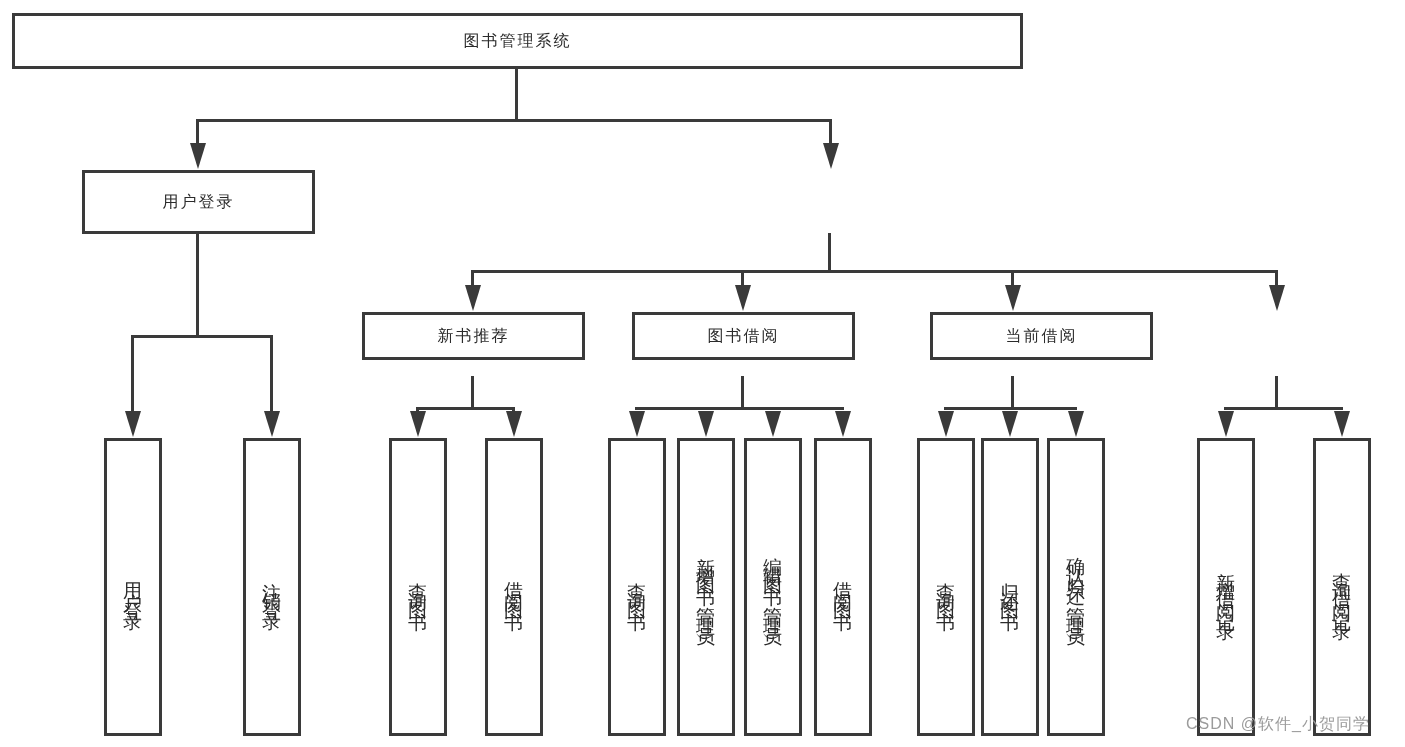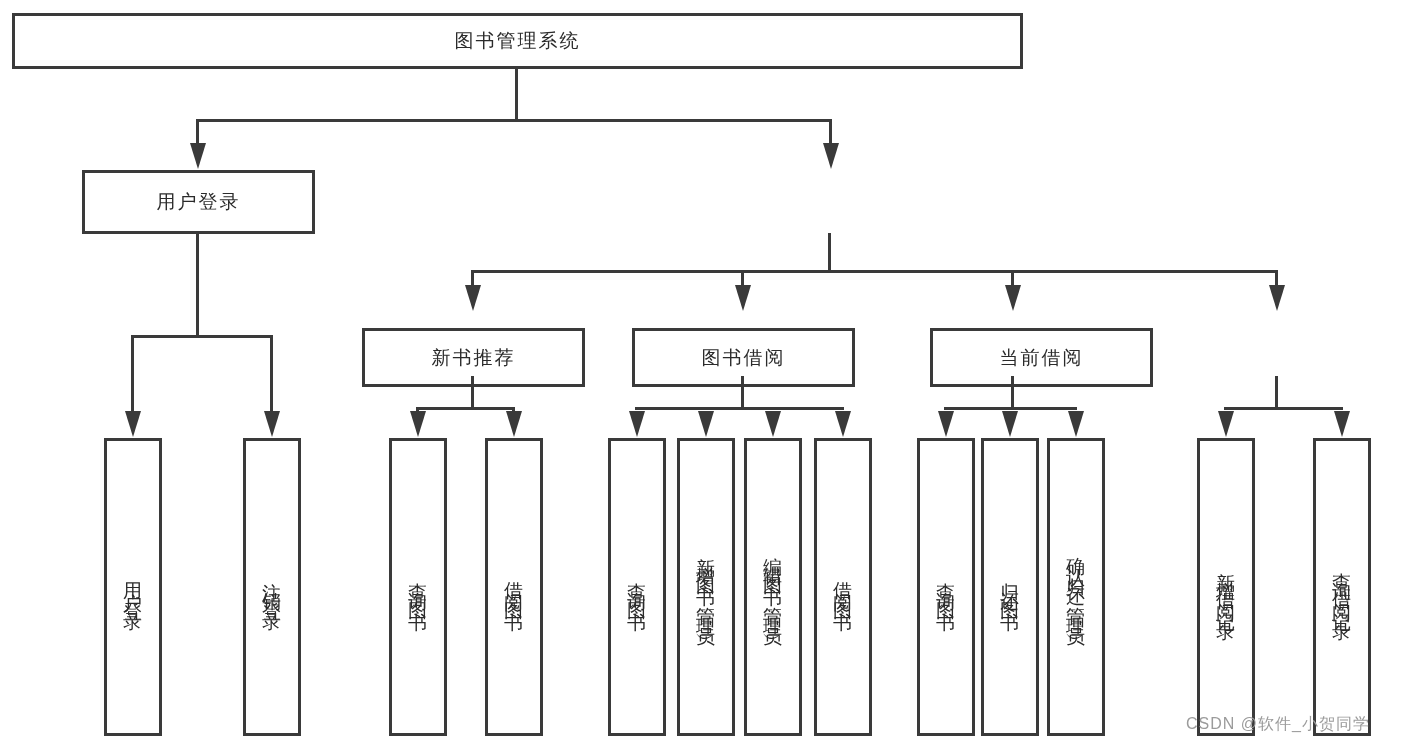--- a/index.html
+++ b/index.html
@@ -14,25 +14,25 @@
   .box{
     position:absolute;
     box-sizing:border-box;
     border:3px solid #3a3a3a;
     background:#ffffff;
     display:flex;
     align-items:center;
     justify-content:center;
     text-align:center;
   }
-  .hlabel{font-size:19px;letter-spacing:2px;white-space:nowrap;}
+  .hlabel{font-size:16px;letter-spacing:2px;white-space:nowrap;}
   .root{left:12px;top:13px;width:1011px;height:56px;}
   .l2a{left:82px;top:170px;width:233px;height:64px;}
   .l2b{left:712px;top:170px;width:235px;height:64px;}
-  .l3{top:312px;height:59px;width:223px;margin-top:16px;}
+  .l3{top:312px;height:48px;width:223px;}
   .leaf{top:438px;width:58px;height:298px;}
   .vtext{
     writing-mode:vertical-rl;
     font-size:19px;
     letter-spacing:10px;
     line-height:1;
     white-space:nowrap;
   }
   .vline{position:absolute;width:3px;background:#3a3a3a;}
   .hline{position:absolute;height:3px;background:#3a3a3a;}

